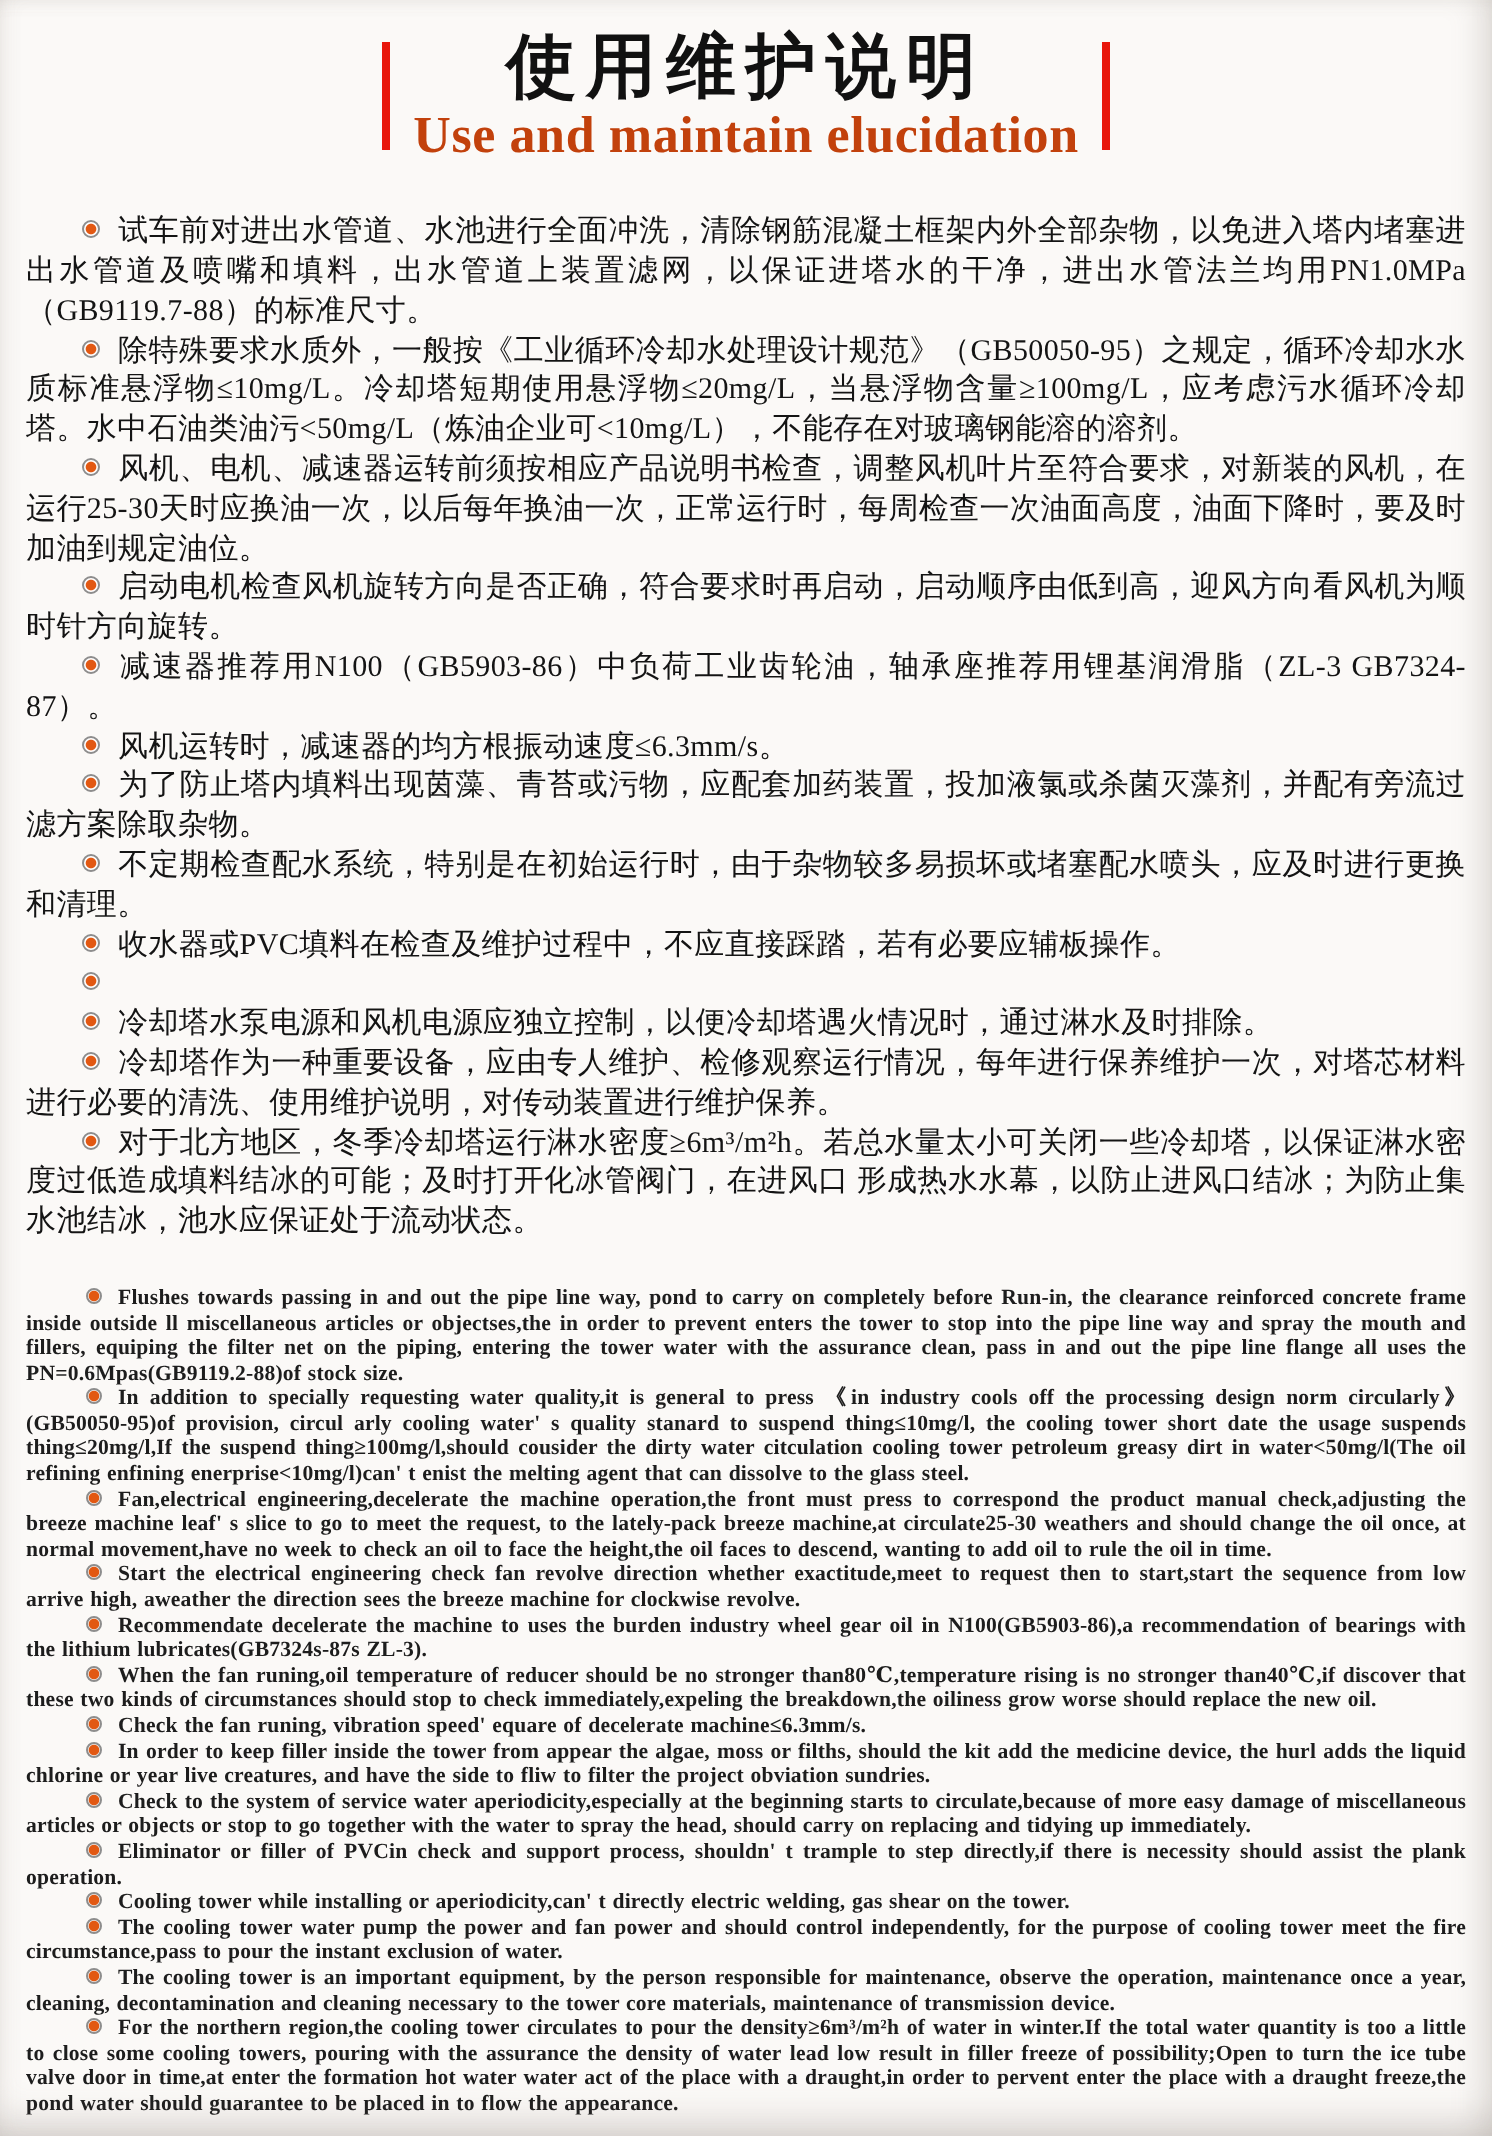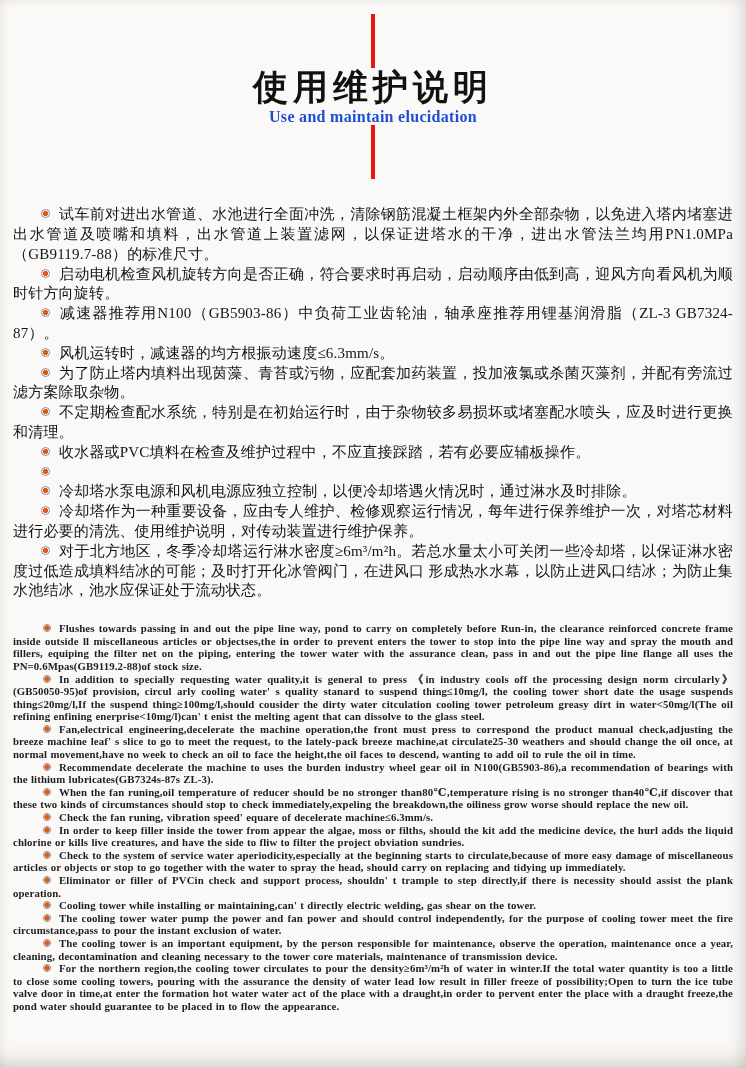--- a/index.html
+++ b/index.html
@@ -14,31 +14,31 @@
     content:"";position:absolute;inset:0;pointer-events:none;z-index:5;
     box-shadow:
       inset -12px 0 16px -7px rgba(120,110,102,.20),
       inset 0 -16px 18px -9px rgba(120,110,102,.26),
       inset 7px 0 12px -7px rgba(120,110,102,.10),
       inset 0 7px 10px -7px rgba(120,110,102,.08);
   }
 
   .title-wrap{
     margin:14px auto 0;display:flex;justify-content:center;align-items:stretch;
-    width:fit-content;flex-direction:column;
+    gap:12px;width:fit-content;
   }
   .red-bar{width:4px;background:var(--accent-bar-color,#e8170b);align-self:center;height:54px;}
   .titles{text-align:center;}
   .title-cn{
     font-size:35px;font-weight:600;letter-spacing:5px;line-height:1.12;
     color:#111;white-space:nowrap;
   }
   .title-en{
-    font-size:16px;font-weight:bold;letter-spacing:.3px;line-height:1.0;
-    margin-top:2px;color:#1d4ed8;white-space:nowrap;
+    font-size:26px;font-weight:bold;letter-spacing:.3px;line-height:1.0;
+    margin-top:2px;color:#c2410c;white-space:nowrap;
   }
 
   .cn-section{margin:26px 13px 0;}
   .cn-section p{
     margin:0;font-size:15px;line-height:19.8px;text-align:justify;
     text-indent:28px;letter-spacing:.2px;color:#141414;
   }
   .en-section{margin:21px 13px 0;}
   .en-section p{
     margin:0;font-size:10.8px;line-height:12.6px;text-align:justify;
@@ -63,21 +63,23 @@
     <div class="title-cn">使用维护说明</div>
     <div class="title-en">Use and maintain elucidation</div>
   </div>
   <span class="red-bar"></span>
 </div>
 
 <div class="cn-section">
 
     <p><span class="bullet"></span><span>试车前对进出水管道、水池进行全面冲洗，清除钢筋混凝土框架内外全部杂物，以免进入塔内堵塞进出水管道及喷嘴和填料，出水管道上装置滤网，以保证进塔水的干净，进出水管法兰均用PN1.0MPa（GB9119.7-88）的标准尺寸。</span></p>
 
+    <p><span class="bullet"></span><span>除特殊要求水质外，一般按《工业循环冷却水处理设计规范》（GB50050-95）之规定，循环冷却水水质标准悬浮物≤10mg/L。冷却塔短期使用悬浮物≤20mg/L，当悬浮物含量≥100mg/L，应考虑污水循环冷却塔。水中石油类油污&lt;50mg/L（炼油企业可&lt;10mg/L），不能存在对玻璃钢能溶的溶剂。</span></p>
 
+    <p><span class="bullet"></span><span>风机、电机、减速器运转前须按相应产品说明书检查，调整风机叶片至符合要求，对新装的风机，在运行25-30天时应换油一次，以后每年换油一次，正常运行时，每周检查一次油面高度，油面下降时，要及时加油到规定油位。</span></p>
 
     <p><span class="bullet"></span><span>启动电机检查风机旋转方向是否正确，符合要求时再启动，启动顺序由低到高，迎风方向看风机为顺时针方向旋转。</span></p>
 
     <p><span class="bullet"></span><span>减速器推荐用N100（GB5903-86）中负荷工业齿轮油，轴承座推荐用锂基润滑脂（ZL-3 GB7324-87）。</span></p>
 
 
     <p><span class="bullet"></span><span>风机运转时，减速器的均方根振动速度≤6.3mm/s。</span></p>
 
     <p><span class="bullet"></span><span>为了防止塔内填料出现茵藻、青苔或污物，应配套加药装置，投加液氯或杀菌灭藻剂，并配有旁流过滤方案除取杂物。</span></p>
 
@@ -95,33 +97,34 @@
   </div>
 
 <div class="en-section">
 
     <p><span class="bullet"></span><span>Flushes towards passing in and out the pipe line way, pond to carry on completely before Run-in, the clearance reinforced concrete frame inside outside ll miscellaneous articles or objectses,the in order to prevent enters the tower to stop into the pipe line way and spray the mouth and fillers, equiping the filter net on the piping, entering the tower water with the assurance clean, pass in and out the pipe line flange all uses the PN=0.6Mpas(GB9119.2-88)of stock size.</span></p>
 
     <p><span class="bullet"></span><span>In addition to specially requesting water quality,it is general to press 《in industry cools off the processing design norm circularly》 (GB50050-95)of provision, circul arly cooling water' s quality stanard to suspend thing≤10mg/l, the cooling tower short date the usage suspends thing≤20mg/l,If the suspend thing≥100mg/l,should cousider the dirty water citculation cooling tower petroleum greasy dirt in water&lt;50mg/l(The oil refining enfining enerprise&lt;10mg/l)can' t enist the melting agent that can dissolve to the glass steel.</span></p>
 
     <p><span class="bullet"></span><span>Fan,electrical engineering,decelerate the machine operation,the front must press to correspond the product manual check,adjusting the breeze machine leaf' s slice to go to meet the request, to the lately-pack breeze machine,at circulate25-30 weathers and should change the oil once, at normal movement,have no week to check an oil to face the height,the oil faces to descend, wanting to add oil to rule the oil in time.</span></p>
 
+    <p><span class="bullet"></span><span>Start the electrical engineering check fan revolve direction whether exactitude,meet to request then to start,start the sequence from low arrive high, aweather the direction sees the breeze machine for clockwise revolve.</span></p>
 
     <p><span class="bullet"></span><span>Recommendate decelerate the machine to uses the burden industry wheel gear oil in N100(GB5903-86),a recommendation of bearings with the lithium lubricates(GB7324s-87s ZL-3).</span></p>
 
     <p><span class="bullet"></span><span>When the fan runing,oil temperature of reducer should be no stronger than80℃,temperature rising is no stronger than40℃,if discover that these two kinds of circumstances should stop to check immediately,expeling the breakdown,the oiliness grow worse should replace the new oil.</span></p>
 
     <p><span class="bullet"></span><span>Check the fan runing, vibration speed' equare of decelerate machine≤6.3mm/s.</span></p>
 
-    <p><span class="bullet"></span><span>In order to keep filler inside the tower from appear the algae, moss or filths, should the kit add the medicine device, the hurl adds the liquid chlorine or kills live creatures, and have the side to fliw to filter the project obviation sundries.</span></p>
+    <p><span class="bullet"></span><span>In order to keep filler inside the tower from appear the algae, moss or filths, should the kit add the medicine device, the hurl adds the liquid chlorine or year live creatures, and have the side to fliw to filter the project obviation sundries.</span></p>
 
     <p><span class="bullet"></span><span>Check to the system of service water aperiodicity,especially at the beginning starts to circulate,because of more easy damage of miscellaneous articles or objects or stop to go together with the water to spray the head, should carry on replacing and tidying up immediately.</span></p>
 
     <p><span class="bullet"></span><span>Eliminator or filler of PVCin check and support process, shouldn' t trample to step directly,if there is necessity should assist the plank operation.</span></p>
 
-    <p><span class="bullet"></span><span>Cooling tower while installing or maintaining,can' t directly electric welding, gas shear on the tower.</span></p>
+    <p><span class="bullet"></span><span>Cooling tower while installing or aperiodicity,can' t directly electric welding, gas shear on the tower.</span></p>
 
     <p><span class="bullet"></span><span>The cooling tower water pump the power and fan power and should control independently, for the purpose of cooling tower meet the fire circumstance,pass to pour the instant exclusion of water.</span></p>
 
     <p><span class="bullet"></span><span>The cooling tower is an important equipment, by the person responsible for maintenance, observe the operation, maintenance once a year, cleaning, decontamination and cleaning necessary to the tower core materials, maintenance of transmission device.</span></p>
 
     <p><span class="bullet"></span><span>For the northern region,the cooling tower circulates to pour the density≥6m³/m²h of water in winter.If the total water quantity is too a little to close some cooling towers, pouring with the assurance the density of water lead low result in filler freeze of possibility;Open to turn the ice tube valve door in time,at enter the formation hot water water act of the place with a draught,in order to pervent enter the place with a draught freeze,the pond water should guarantee to be placed in to flow the appearance.</span></p>
   </div>
 
 </body></html>

